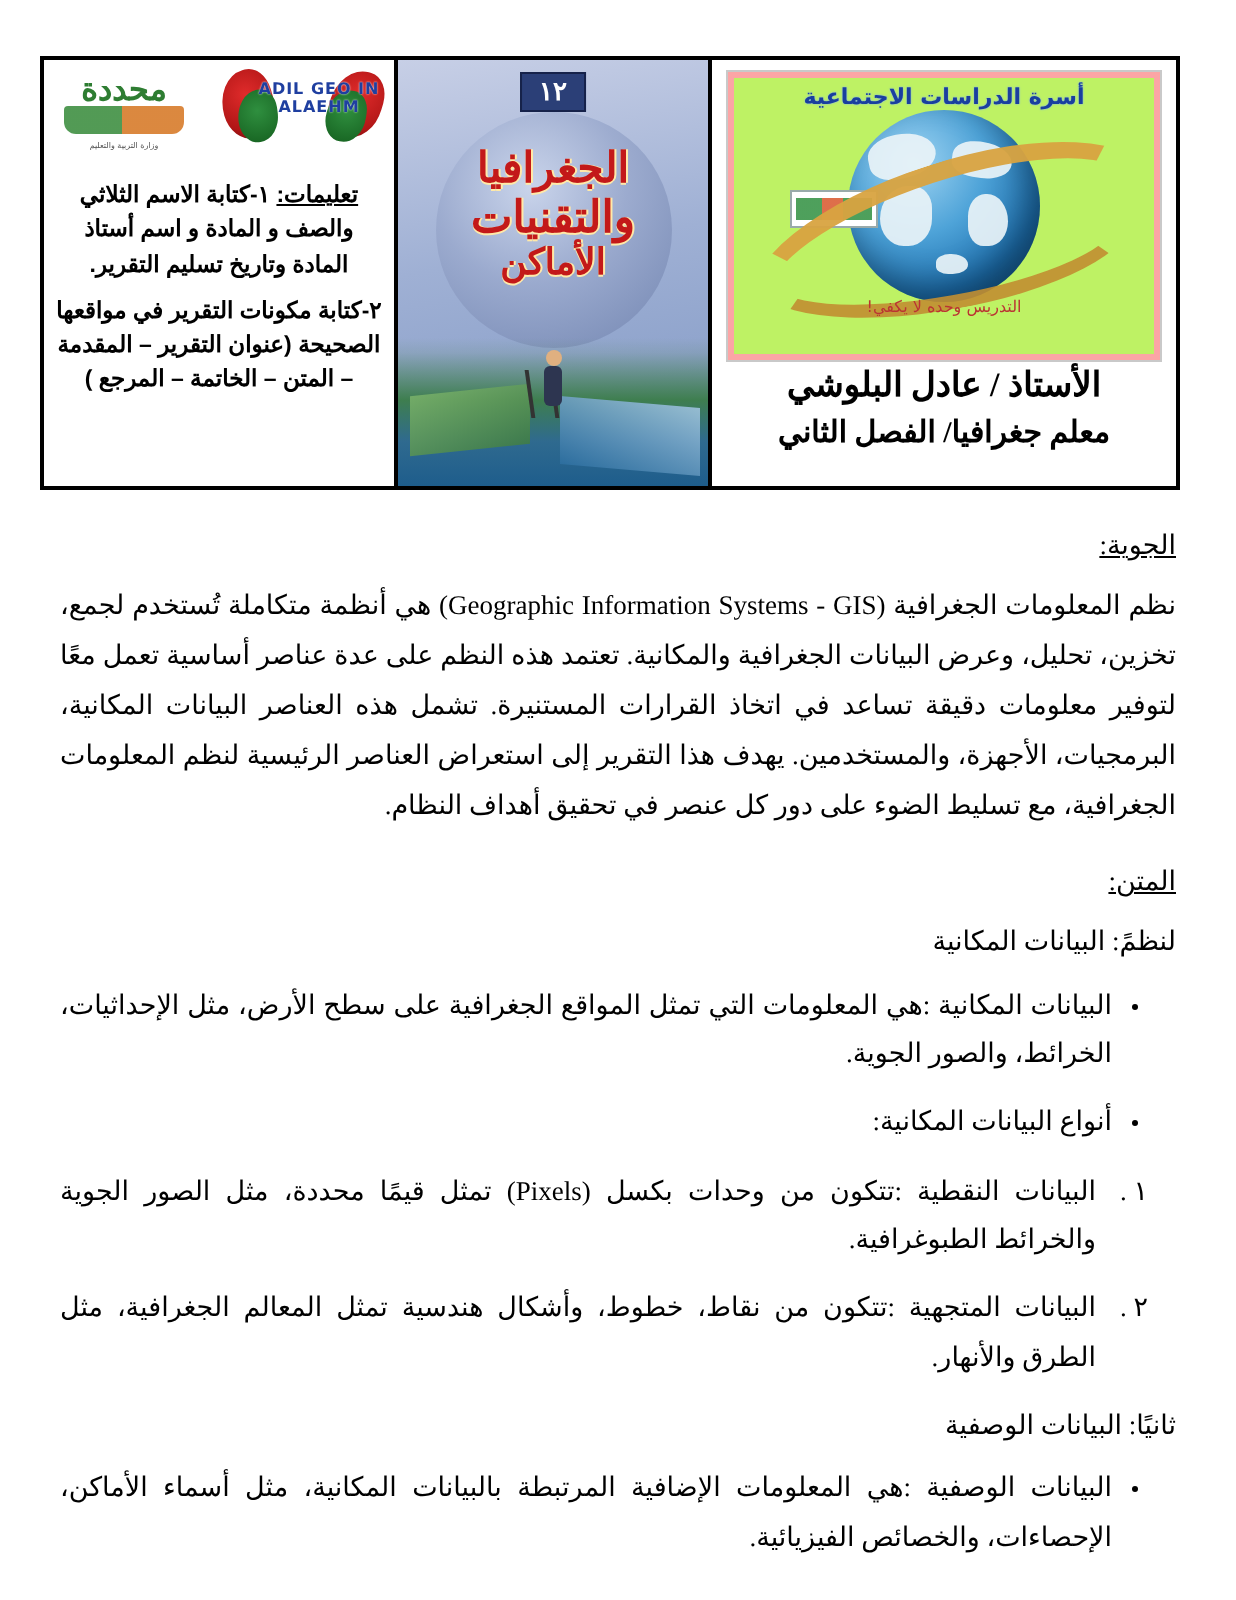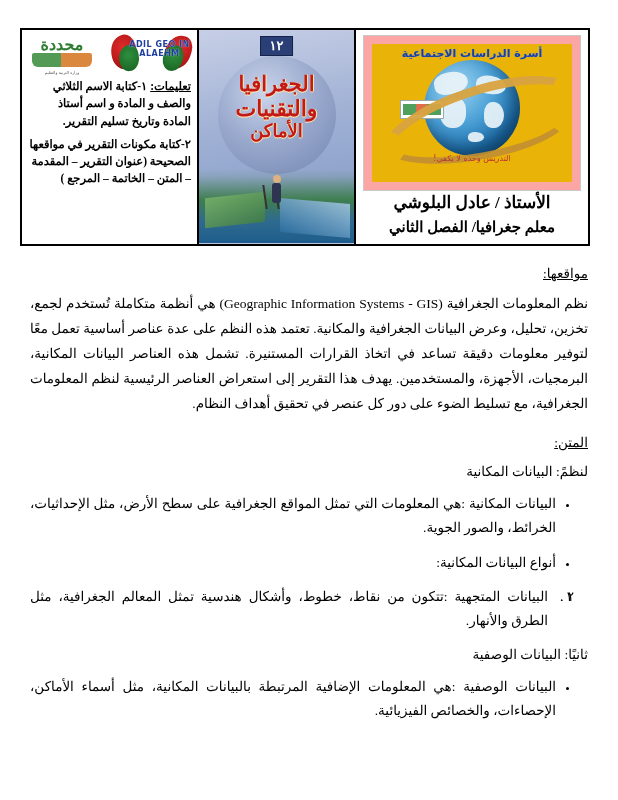--- a/index.html
+++ b/index.html
@@ -38,23 +38,23 @@
   .cell-logo { width: 232px; background: #ffffff; }
   .cell-cover { width: 155px; background: #b9c6e0; }
   .cell-instr { width: 175px; background: #ffffff; }
 
   
   .logo-wrap {
     padding: 6px 8px 2px 8px;
     text-align: center;
   }
   .logo-frame {
-    border: 8px solid #fca5a5;
+    border: 3px solid #fca5a5;
     box-shadow: 0 0 0 1px #c9c9c9;
-    background: #eab308;
+    background: #bef264;
     padding: 4px 2px 2px 2px;
     position: relative;
     height: 132px;
     overflow: hidden;
   }
   .logo-title {
     font-family: "DejaVu Sans", sans-serif;
     font-size: 11px;
     font-weight: bold;
     color: #1a3f9e;
@@ -324,25 +324,26 @@
   .taleem-sub {
     position: absolute;
     left: 0; right: 0; bottom: 0;
     text-align: center;
     font-size: 4px;
     color: #555;
     font-family: "DejaVu Sans", sans-serif;
   }
   .instr-body {
     padding: 2px 6px 6px 6px;
-    font-family: Liberation Serif, serif;
+    font-family: Liberation Sans, sans-serif;
     font-size: 11.5px;
     line-height: 1.5;
-    text-align: right;
-    font-weight: bold;
+    text-align: center;
+    font-weight: bold;
+    margin-top: 12px;
   }
   .instr-body .kw { text-decoration: underline; }
   .instr-p { margin: 0 0 6px 0; }
 
   
   .doc {
     padding: 16px 30px 0 30px;
     font-size: 13.5px;
     line-height: 1.75;
     text-align: right;
@@ -455,33 +456,34 @@
         </div>
       </td>
 
     </tr>
   </tbody>
     </table>
 
   <div class="doc">
 
 
-    <p class="sec-head">مواقعها:</p>
+    <p class="sec-head">الجوية:</p>
     <p class="para">نظم المعلومات الجغرافية (Geographic Information Systems - GIS) هي أنظمة متكاملة تُستخدم لجمع، تخزين، تحليل، وعرض البيانات الجغرافية والمكانية. تعتمد هذه النظم على عدة عناصر أساسية تعمل معًا لتوفير معلومات دقيقة تساعد في اتخاذ القرارات المستنيرة. تشمل هذه العناصر البيانات المكانية، البرمجيات، الأجهزة، والمستخدمين. يهدف هذا التقرير إلى استعراض العناصر الرئيسية لنظم المعلومات الجغرافية، مع تسليط الضوء على دور كل عنصر في تحقيق أهداف النظام.</p>
 
     <p class="sec-head">المتن:</p>
 
     <p class="subhead">لنظمً: البيانات المكانية</p>
     <ul class="bullets">
       <li>البيانات المكانية :هي المعلومات التي تمثل المواقع الجغرافية على سطح الأرض، مثل الإحداثيات، الخرائط، والصور الجوية.</li>
       <li>أنواع البيانات المكانية:</li>
     </ul>
     <ol class="nums">
       <li>
         <span class="marker">١ .</span>
+        <span>البيانات النقطية :تتكون من وحدات بكسل (Pixels) تمثل قيمًا محددة، مثل الصور الجوية والخرائط الطبوغرافية.</span>
       </li>
       <li>
         <span class="marker">٢ .</span>
         <span>البيانات المتجهية :تتكون من نقاط، خطوط، وأشكال هندسية تمثل المعالم الجغرافية، مثل الطرق والأنهار.</span>
       </li>
     </ol>
 
     <p class="subhead">ثانيًا: البيانات الوصفية</p>
     <ul class="bullets">
       <li>البيانات الوصفية :هي المعلومات الإضافية المرتبطة بالبيانات المكانية، مثل أسماء الأماكن، الإحصاءات، والخصائص الفيزيائية.</li>

